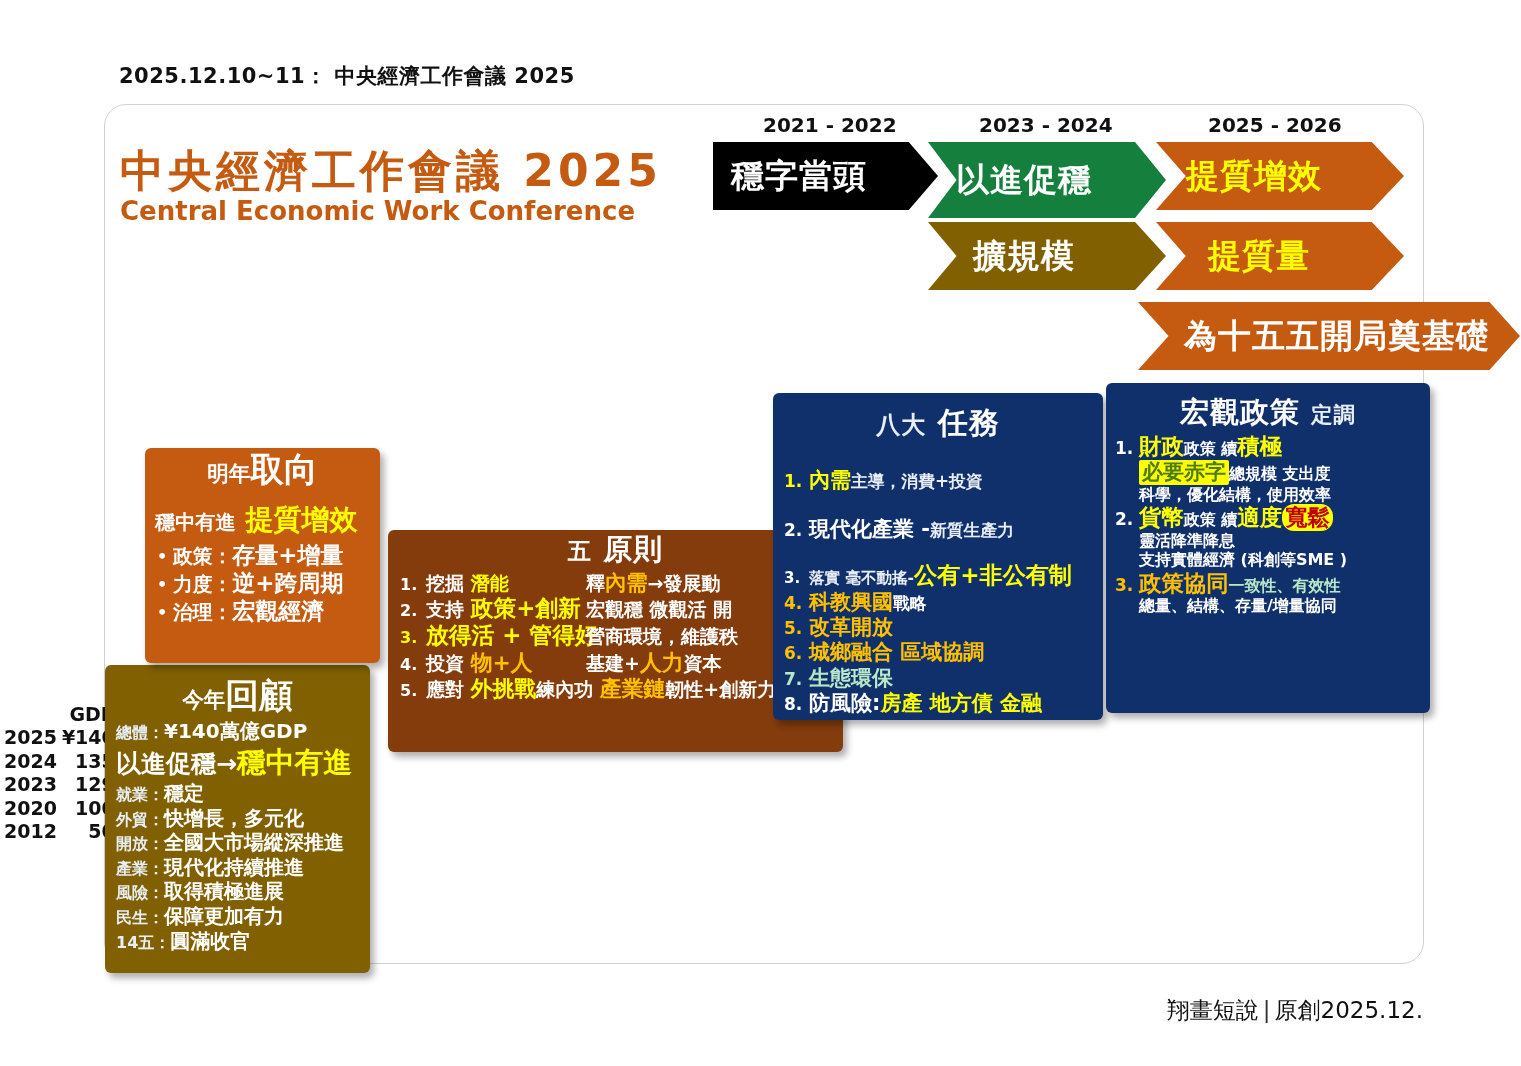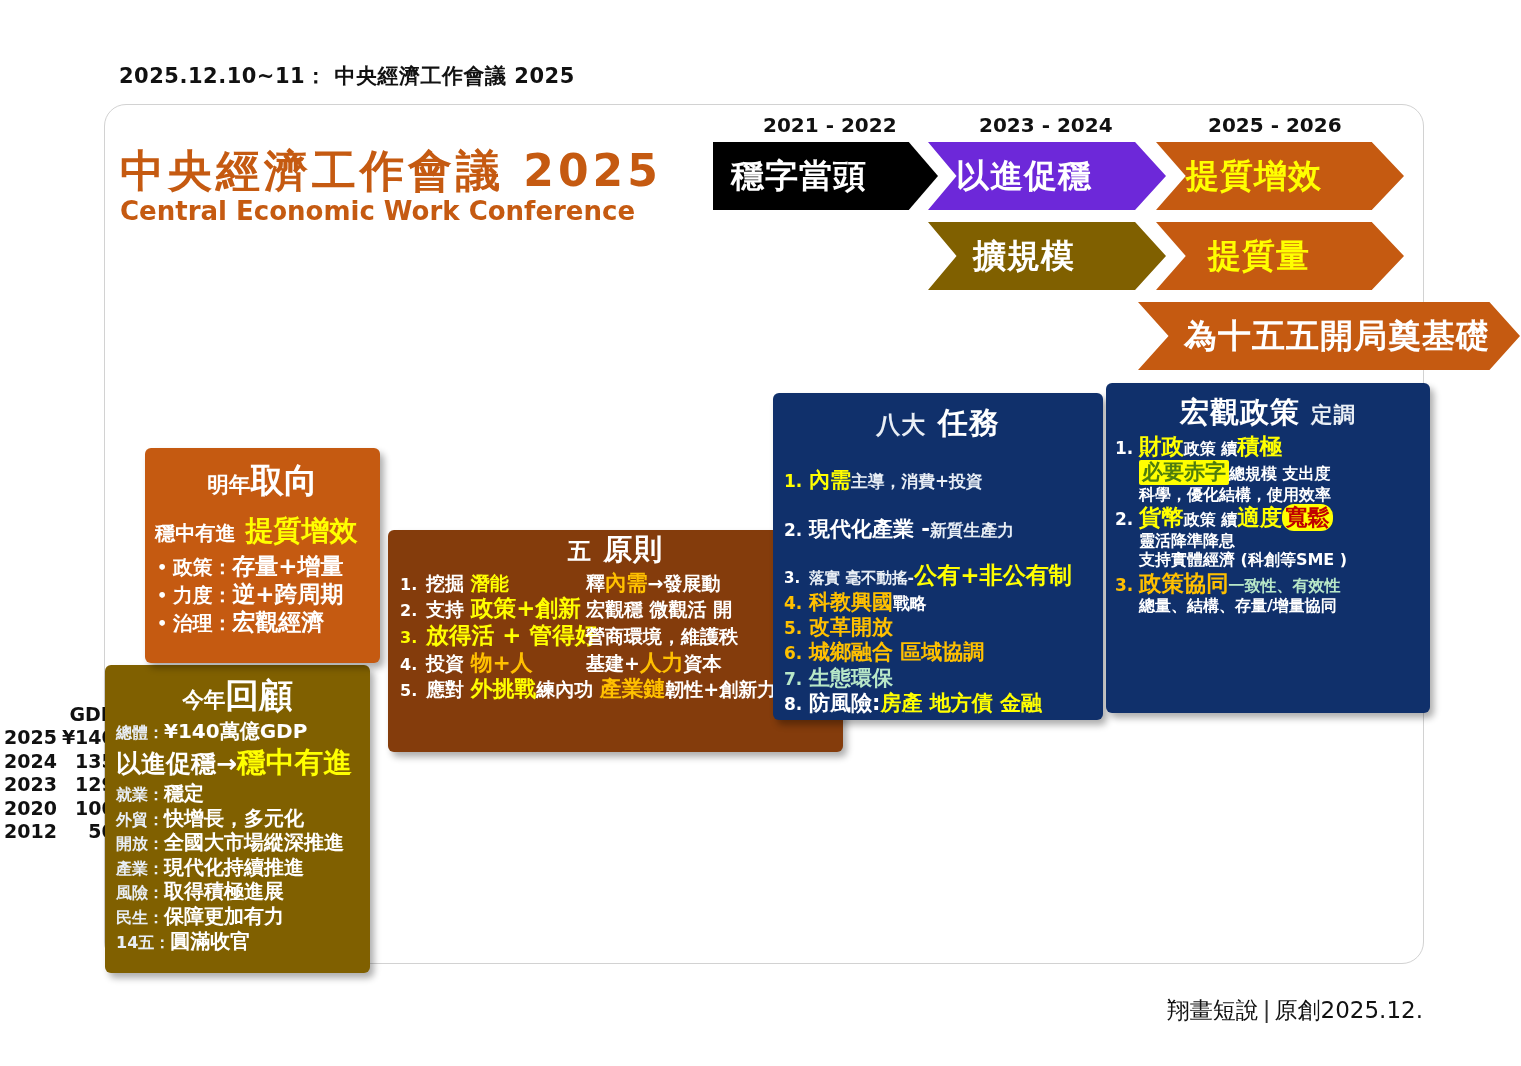--- a/index.html
+++ b/index.html
@@ -78,21 +78,21 @@
   .sm { font-size:.74em; }
   .sm2{ font-size:.80em; }
   .bg { font-size:1.25em; }
 
   
   #card-next{
     left:145px; top:448px; width:235px; height:215px;
     background:#C55A11;
     z-index:6;
   }
-  #card-next .card-hd{ font-size:27px; padding-top:11px; }
+  #card-next .card-hd{ font-size:27px; padding-top:0; }
   #card-next .sub{
     font-size:28px; font-weight:bold; padding:8px 0 2px 10px; white-space:nowrap;
   }
   #card-next ul{ list-style:none; padding:0 0 0 12px; }
   #card-next li{ font-size:23px; font-weight:bold; line-height:1.22; white-space:nowrap; }
   #card-next li:before{ content:"• "; font-size:.7em; vertical-align:middle; }
 
   
   #card-review{
     left:105px; top:665px; width:265px; height:308px;
@@ -180,21 +180,21 @@
 <div class="year-lab" style="left:763px; top:113px;">2021 - 2022</div>
 <div class="year-lab" style="left:979px; top:113px;">2023 - 2024</div>
 <div class="year-lab" style="left:1208px; top:113px;">2025 - 2026</div>
 
 <div class="chev" style="left:713px; top:142px; width:225px; height:68px; background:#000000;
             clip-path:polygon(0 0, 87% 0, 100% 50%, 87% 100%, 0 100%);
             justify-content:flex-start; padding-left:18px;">
   <span style="font-size:33px; color:#FFFFFF; letter-spacing:1px;">穩字當頭</span>
 </div>
 
-<div class="chev" style="left:928px; top:142px; width:238px; height:68px; background:#6d28d9;
+<div class="chev" style="left:928px; top:142px; width:238px; height:76px; background:#15803d;
             clip-path:polygon(0 0, 87% 0, 100% 50%, 87% 100%, 0 100%, 12% 50%);
             justify-content:flex-start; padding-left:28px;">
   <span style="font-size:33px; color:#FFFFFF; letter-spacing:1px;">以進促穩</span>
 </div>
 
 <div class="chev" style="left:1156px; top:142px; width:248px; height:68px; background:#C55A11;
             clip-path:polygon(0 0, 87% 0, 100% 50%, 87% 100%, 0 100%, 12% 50%);
             justify-content:flex-start; padding-left:30px;">
   <span style="font-size:33px; color:#FFFF00; letter-spacing:1px;">提質增效</span>
 </div>

